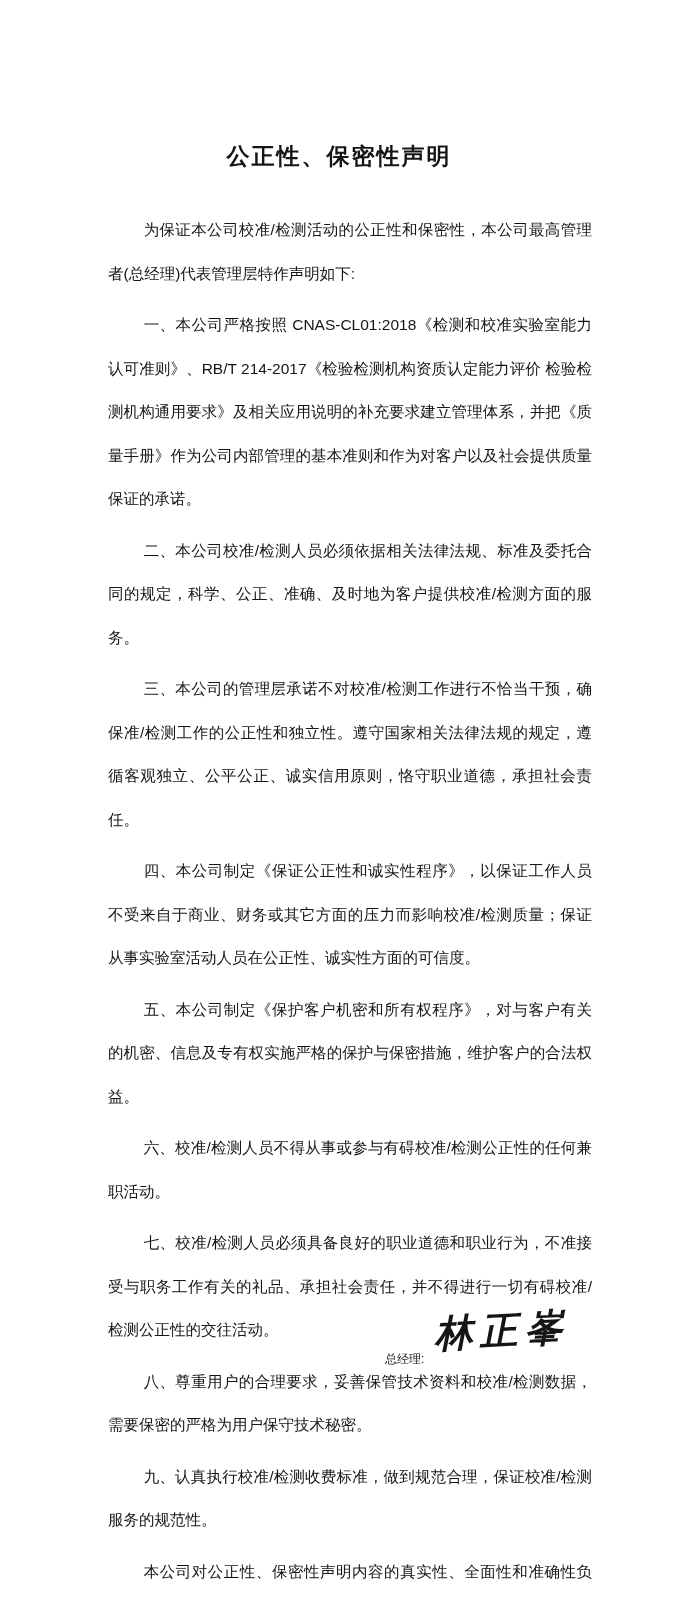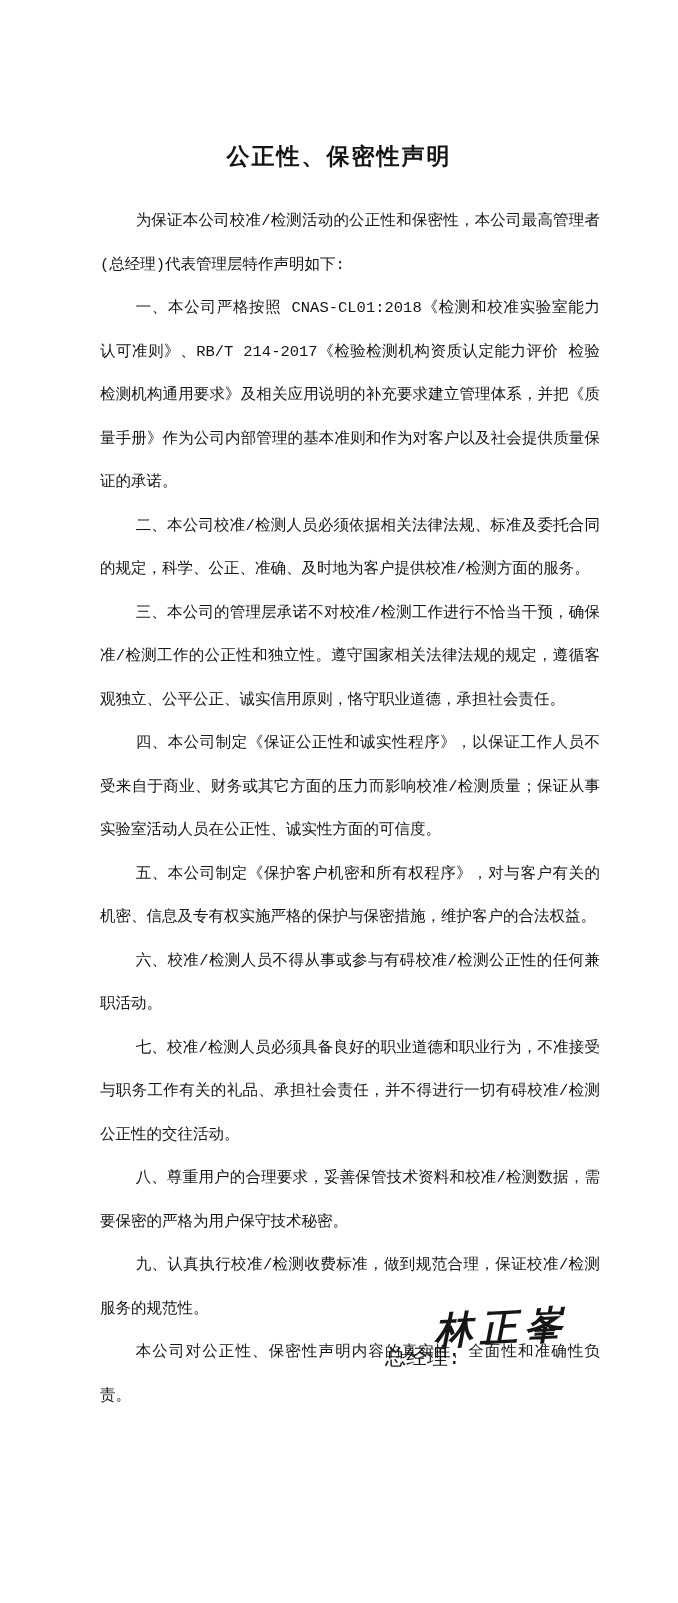--- a/index.html
+++ b/index.html
@@ -5,21 +5,21 @@
   html, body {
     margin: 0;
     padding: 0;
     background: #ffffff;
   }
   .page {
     position: relative;
     width: 678px;
     height: 1603px;
     background: #ffffff;
-    font-family: Liberation Mono, monospace;
+    font-family: Liberation Sans, sans-serif;
     color: #151515;
     overflow: hidden;
   }
   .doc-title {
     position: absolute;
     top: 141px;
     left: 0;
     width: 678px;
     margin: 0;
     text-align: center;
@@ -32,29 +32,29 @@
     left: 100px;
     top: 200px;
     width: 500px;
     font-size: 15.5px;
     line-height: 43.5px;
     text-align: justify;
     text-justify: inter-ideograph;
     overflow-wrap: break-word;
   }
   .doc-body p {
-    margin: 0;
+    margin: 8px;
     padding: 0;
     text-indent: 2.3em;
   }
   .sig-role {
     position: absolute;
     left: 385px;
     top: 1346px;
-    font-size: 21px;
+    font-size: 12px;
     line-height: 26px;
     text-align: right;
   }
   .sig-name {
     position: absolute;
     left: 436px;
     top: 1304px;
     font-size: 38px;
     line-height: 60px;
     font-style: italic;

